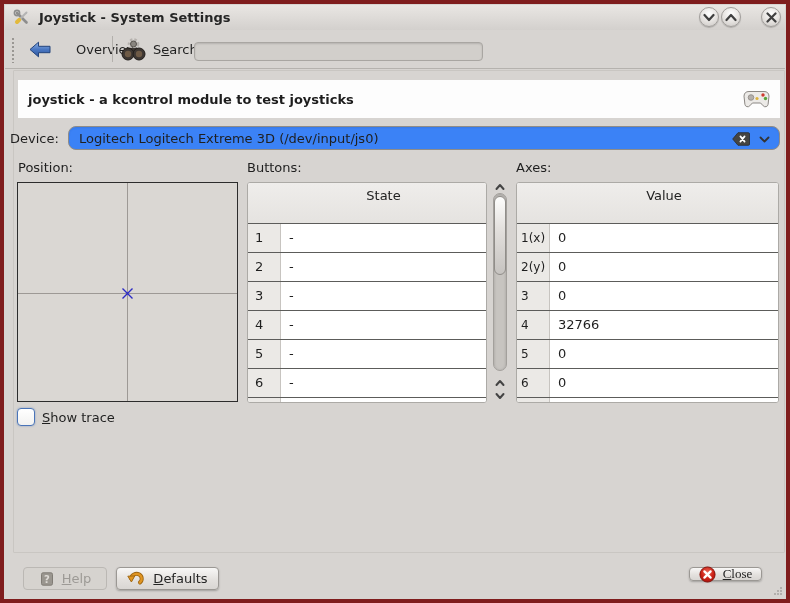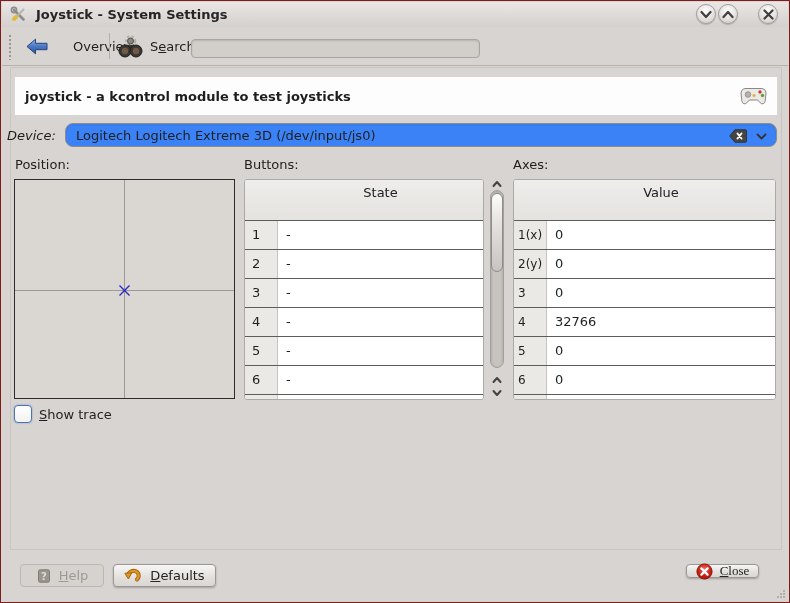--- a/index.html
+++ b/index.html
@@ -1,20 +1,20 @@
 <!DOCTYPE html>
 <html><head>
 <meta charset="utf-8">
 <style>
   * { margin:0; padding:0; box-sizing:border-box; }
   html,body { width:790px; height:603px; background:#fff; }
   body { font-family:"DejaVu Sans","Liberation Sans",sans-serif; font-size:13px; color:#1f1f1f; }
 
   .window { position:relative; width:790px; height:603px; background:#d7d4d1;
-            border:1px solid #7f1d1d; overflow:hidden; }
+            border:4px solid #7f1d1d; overflow:hidden; }
 
   
   .titlebar { position:absolute; left:1px; top:1px; right:1px; height:25px;
               background:linear-gradient(#e9e6e3,#d3d0cd); display:flex; align-items:center; }
   .titlebar .ticon { margin-left:8px; width:17px; height:17px; }
   .titlebar .ttext { margin-left:9px; font-weight:bold; color:#252525; }
   .winbtn { position:absolute; top:3px; width:20px; height:20px; border-radius:50%;
             background:radial-gradient(circle at 50% 32%, #ffffff 0%, #e4e1de 55%, #c8c5c2 100%);
             border:1px solid #a19e9b; box-shadow:0 1px 1px rgba(0,0,0,.18);
             display:flex; align-items:center; justify-content:center; }
@@ -40,21 +40,21 @@
   .content-frame { position:absolute; left:9px; top:66px; width:772px; height:483px;
                    border:1px solid #c9c6c2; border-radius:1px; pointer-events:none; }
 
   
   .module-header { position:absolute; left:14px; top:76px; width:762px; height:38px;
                    background:#fdfdfd; display:flex; align-items:center; }
   .module-header .htext { margin-left:10px; font-weight:bold; color:#1d1d1d; }
   .module-header .gpad { position:absolute; right:10px; top:8px; }
 
   
-  .device-label { position:absolute; left:6px; top:127px;font-style:italic; }
+  .device-label { position:absolute; left:6px; top:127px; }
   .combobox { position:absolute; left:64px; top:122px; width:712px; height:24px;
               background:#3b82f6; border:1px solid #8f8c88; border-radius:8px;
               box-shadow:inset 0 1px 2px rgba(0,0,0,.07); display:flex; align-items:center; }
   .combobox .cval { margin-left:10px; white-space:nowrap; }
   .combo-clear { position:absolute; right:29px; top:5px; cursor:pointer; }
   .combo-arrow { position:absolute; right:9px; top:9px; }
 
   
   .sec-label { position:absolute; top:156px; }
   .sec-label.pos { left:14px; } .sec-label.btn { left:243px; } .sec-label.axs { left:512px; }

